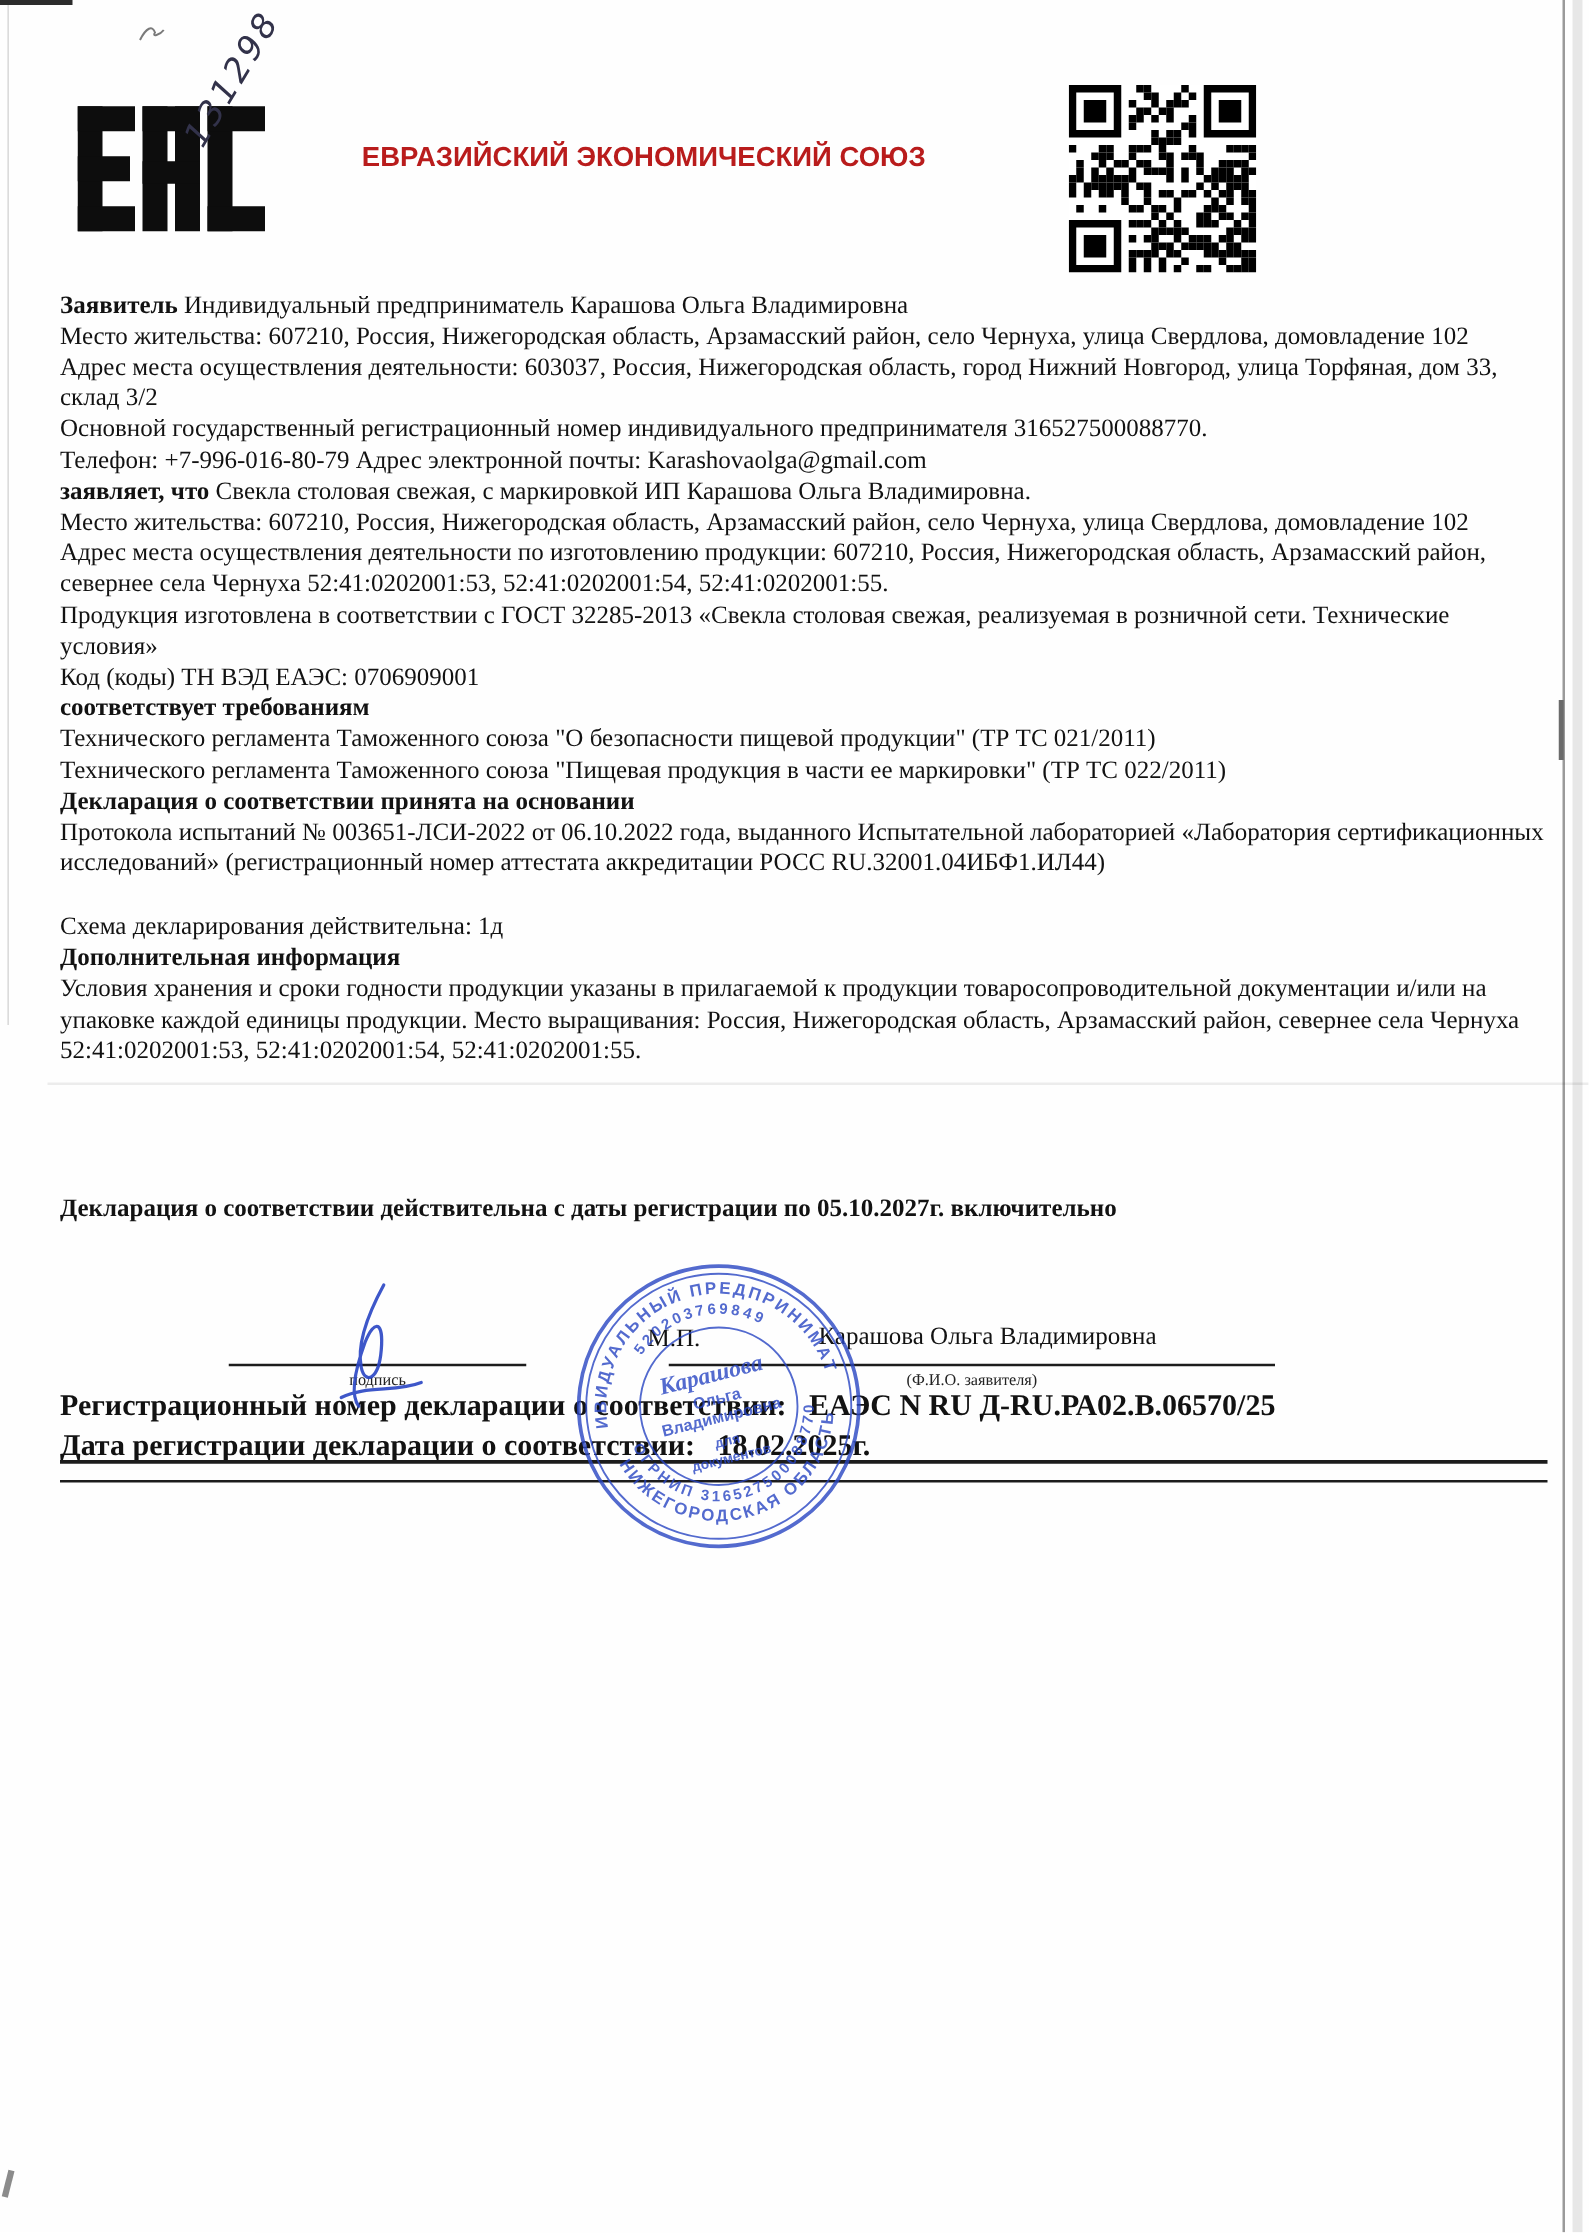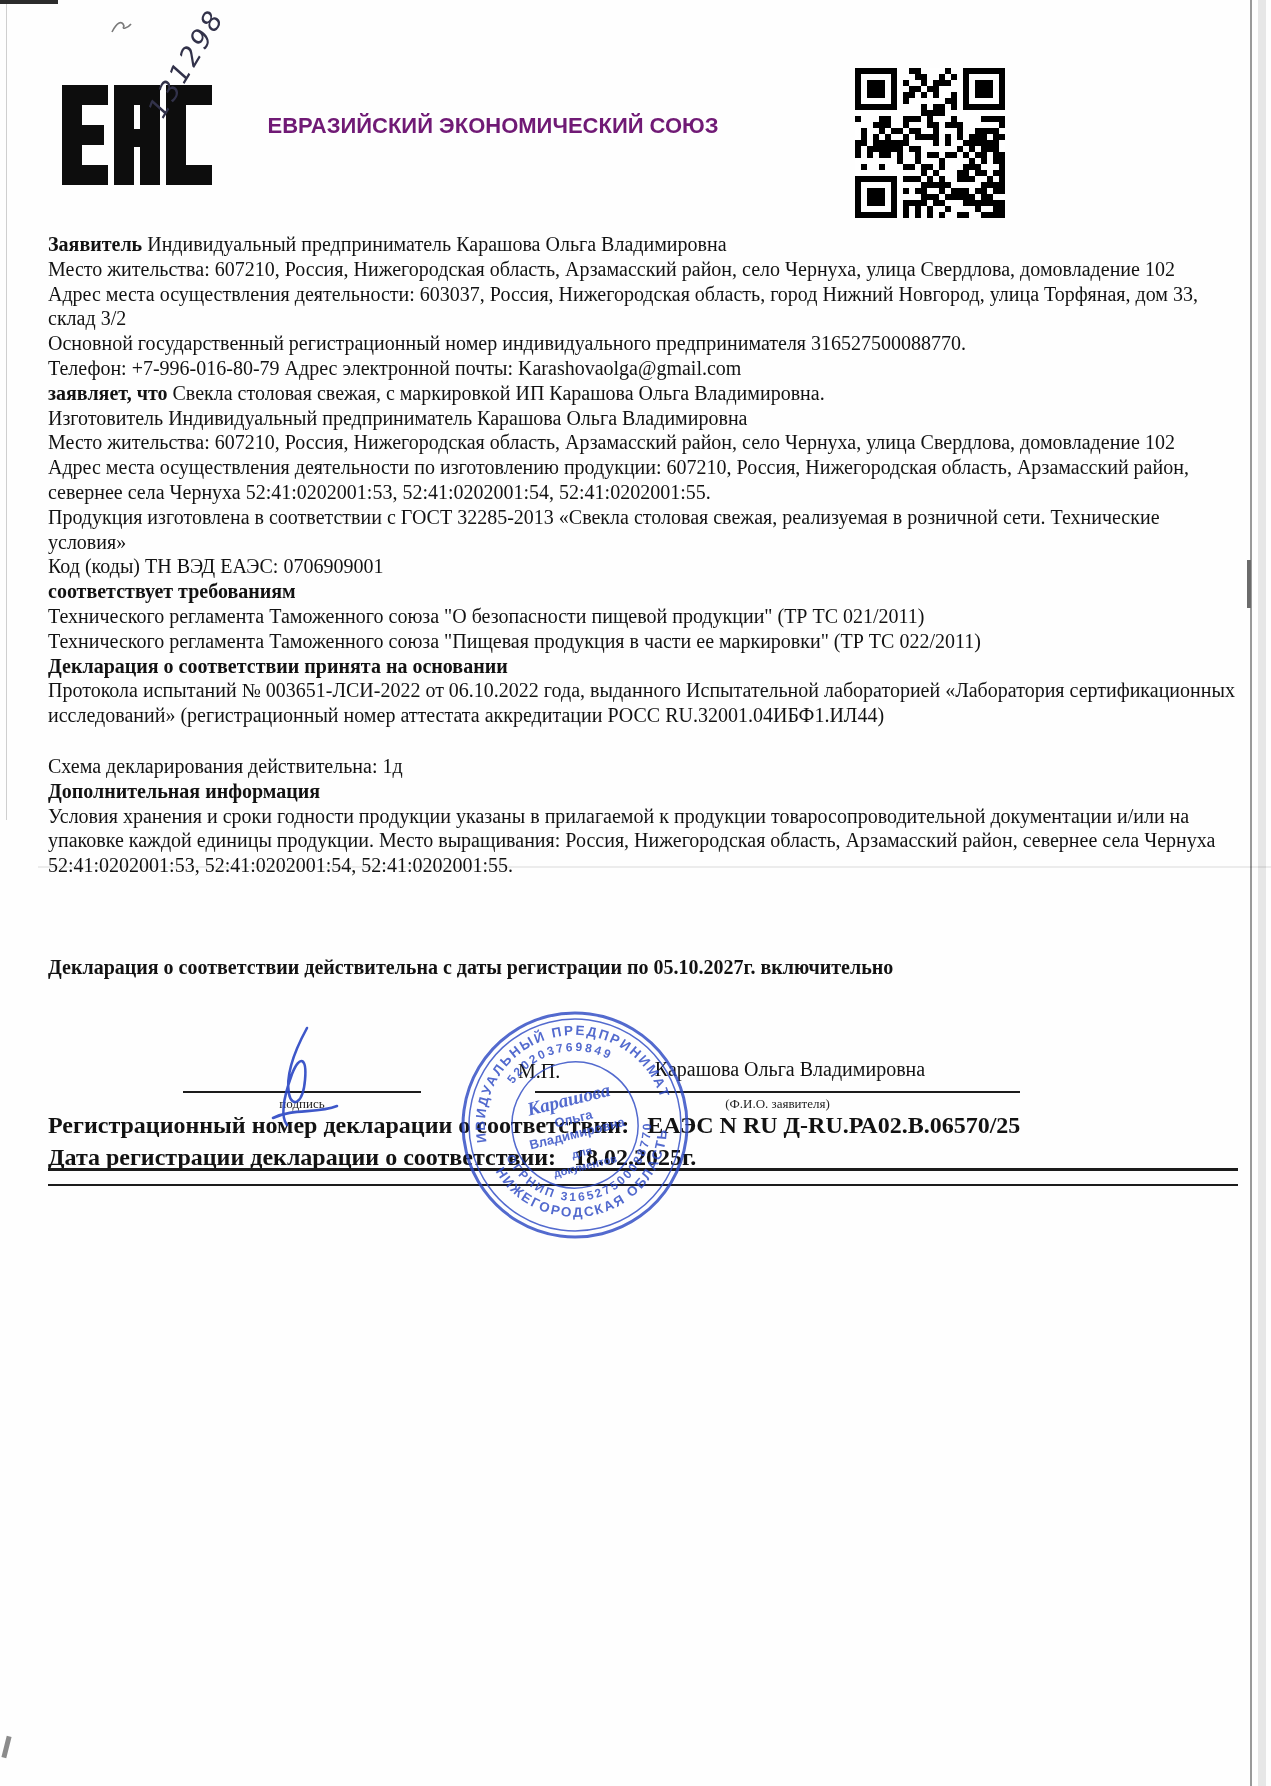--- a/index.html
+++ b/index.html
@@ -20,22 +20,22 @@
 
   
   .eac-logo{position:absolute;left:62px;top:84px;}
   .handwritten{
     position:absolute;left:168px;top:92px;
     font-family:"DejaVu Sans",sans-serif;font-style:italic;
     font-size:27px;letter-spacing:3px;color:#32324a;
     transform:rotate(-59deg);transform-origin:0 100%;
   }
   .title-block{
-    position:absolute;left:228px;top:110px;width:530px;text-align:center;
-    font-family:"Liberation Sans",sans-serif;font-weight:bold;color:#701a75;
+    position:absolute;left:250px;top:110px;width:530px;text-align:center;
+    font-family:"Liberation Sans",sans-serif;font-weight:bold;color:#b91c1c;
   }
   .title-block .t1{font-size:22px;line-height:31px;}
   .title-block .t2{font-size:22px;line-height:31px;}
   .qr{position:absolute;left:855px;top:68px;width:150px;height:150px;}
 
   
   .body-flow{position:absolute;left:48px;top:232px;width:1190px;}
   .body-flow p{margin:0;font-size:20px;line-height:24.8px;}
 
   .validity{
@@ -332,21 +332,20 @@
       <rect x="12" y="120" width="18" height="18" fill="#000"></rect>
     </svg>
 
   <div class="body-flow">
       <p><span style="font-weight: bold;">Заявитель </span><span>Индивидуальный предприниматель Карашова Ольга Владимировна</span></p>
       <p><span>Место жительства: 607210, Россия, Нижегородская область, Арзамасский район, село Чернуха, улица Свердлова, домовладение 102</span></p>
       <p><span>Адрес места осуществления деятельности: 603037, Россия, Нижегородская область, город Нижний Новгород, улица Торфяная, дом 33, склад 3/2</span></p>
       <p><span>Основной государственный регистрационный номер индивидуального предпринимателя 316527500088770.</span></p>
       <p><span>Телефон: +7-996-016-80-79 Адрес электронной почты: Karashovaolga@gmail.com</span></p>
       <p><span style="font-weight: bold;">заявляет, что </span><span>Свекла столовая свежая, с маркировкой ИП Карашова Ольга Владимировна.</span></p>
-      <p><span>Изготовитель Индивидуальный предприниматель Карашова Ольга Владимировна</span></p>
       <p><span>Место жительства: 607210, Россия, Нижегородская область, Арзамасский район, село Чернуха, улица Свердлова, домовладение 102</span></p>
       <p><span>Адрес места осуществления деятельности по изготовлению продукции: 607210, Россия, Нижегородская область, Арзамасский район, севернее села Чернуха 52:41:0202001:53, 52:41:0202001:54, 52:41:0202001:55.</span></p>
       <p><span>Продукция изготовлена в соответствии с ГОСТ 32285-2013 «Свекла столовая свежая, реализуемая в розничной сети. Технические условия»</span></p>
       <p><span>Код (коды) ТН ВЭД ЕАЭС: 0706909001</span></p>
       <p><span style="font-weight: bold;">соответствует требованиям</span></p>
       <p><span>Технического регламента Таможенного союза "О безопасности пищевой продукции" (ТР ТС 021/2011)</span></p>
       <p><span>Технического регламента Таможенного союза "Пищевая продукция в части ее маркировки" (ТР ТС 022/2011)</span></p>
       <p><span style="font-weight: bold;">Декларация о соответствии принята на основании</span></p>
       <p><span>Протокола испытаний № 003651-ЛСИ-2022 от 06.10.2022 года, выданного Испытательной лабораторией «Лаборатория сертификационных исследований» (регистрационный номер аттестата аккредитации РОСС RU.32001.04ИБФ1.ИЛ44)</span></p>
       <p style="margin-top: 26px;"><span>Схема декларирования действительна: 1д</span></p>

